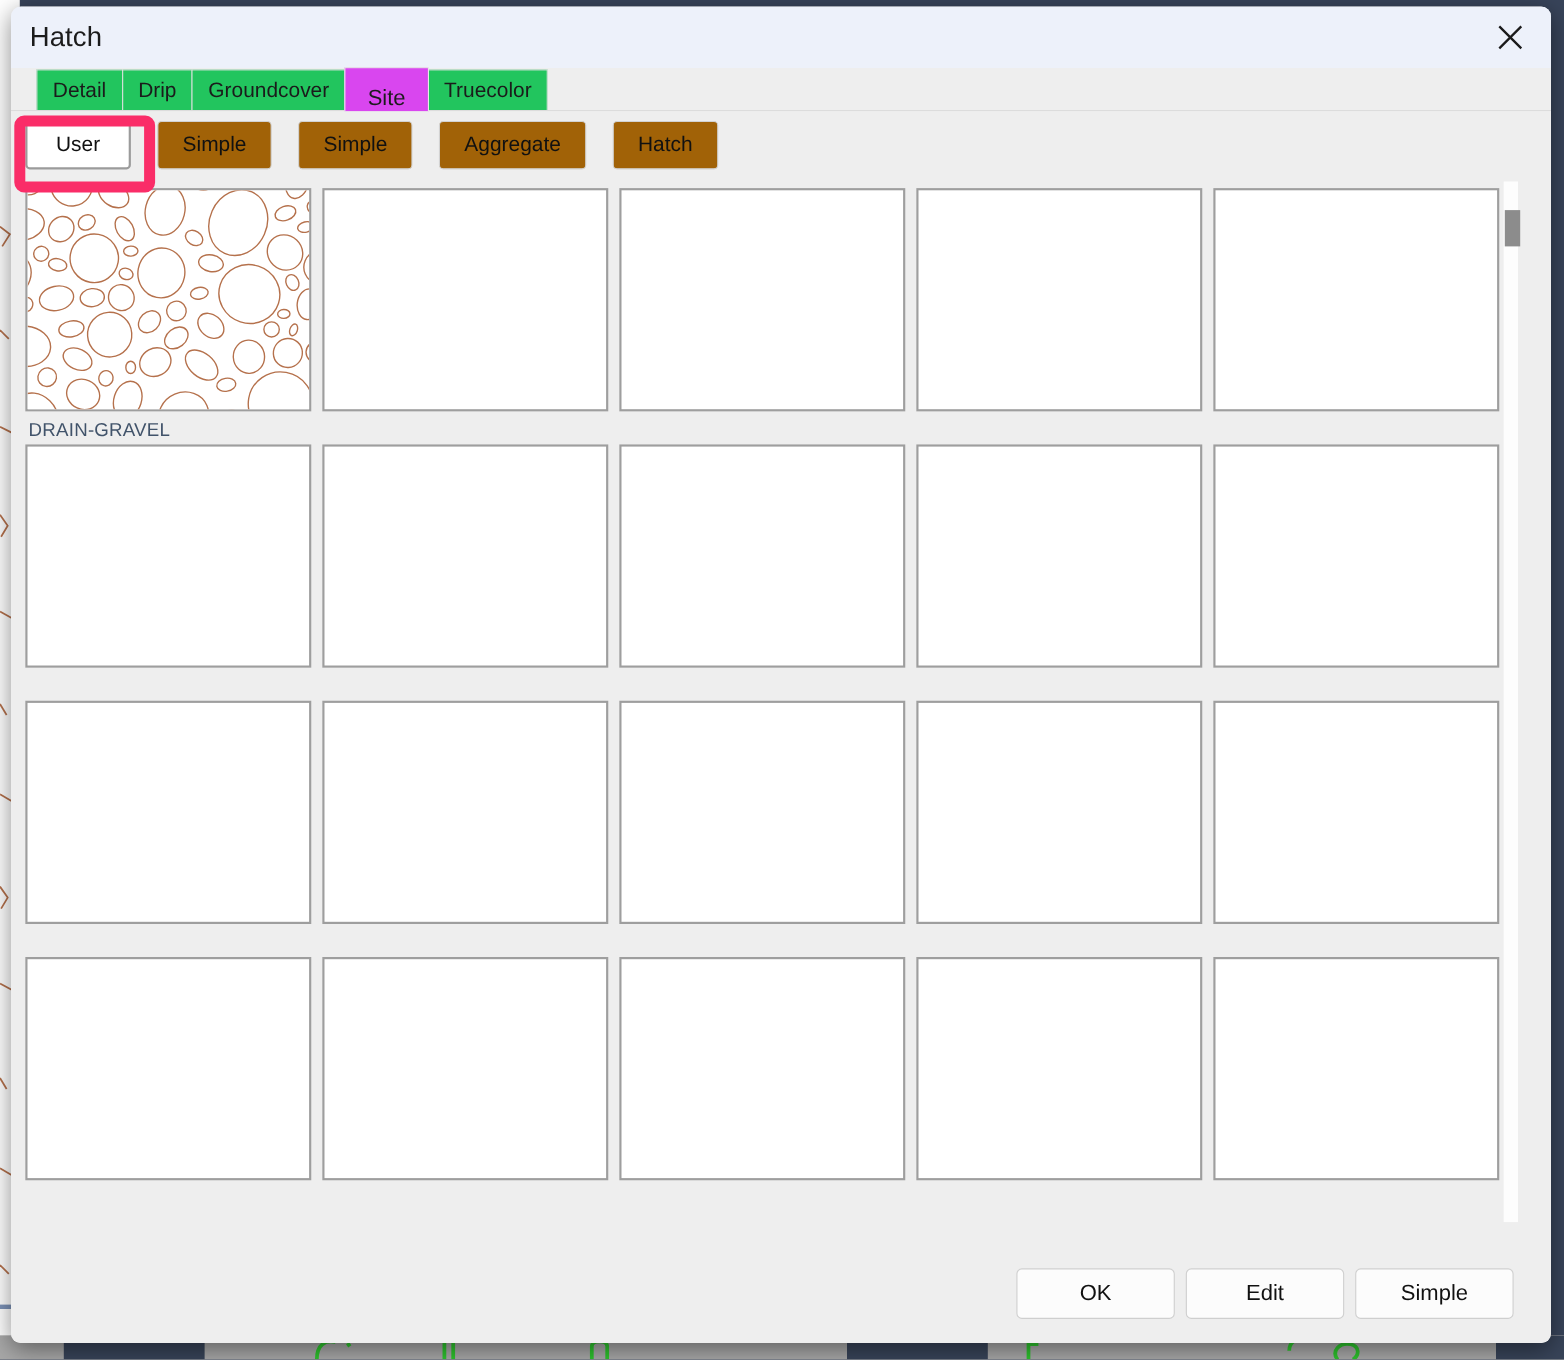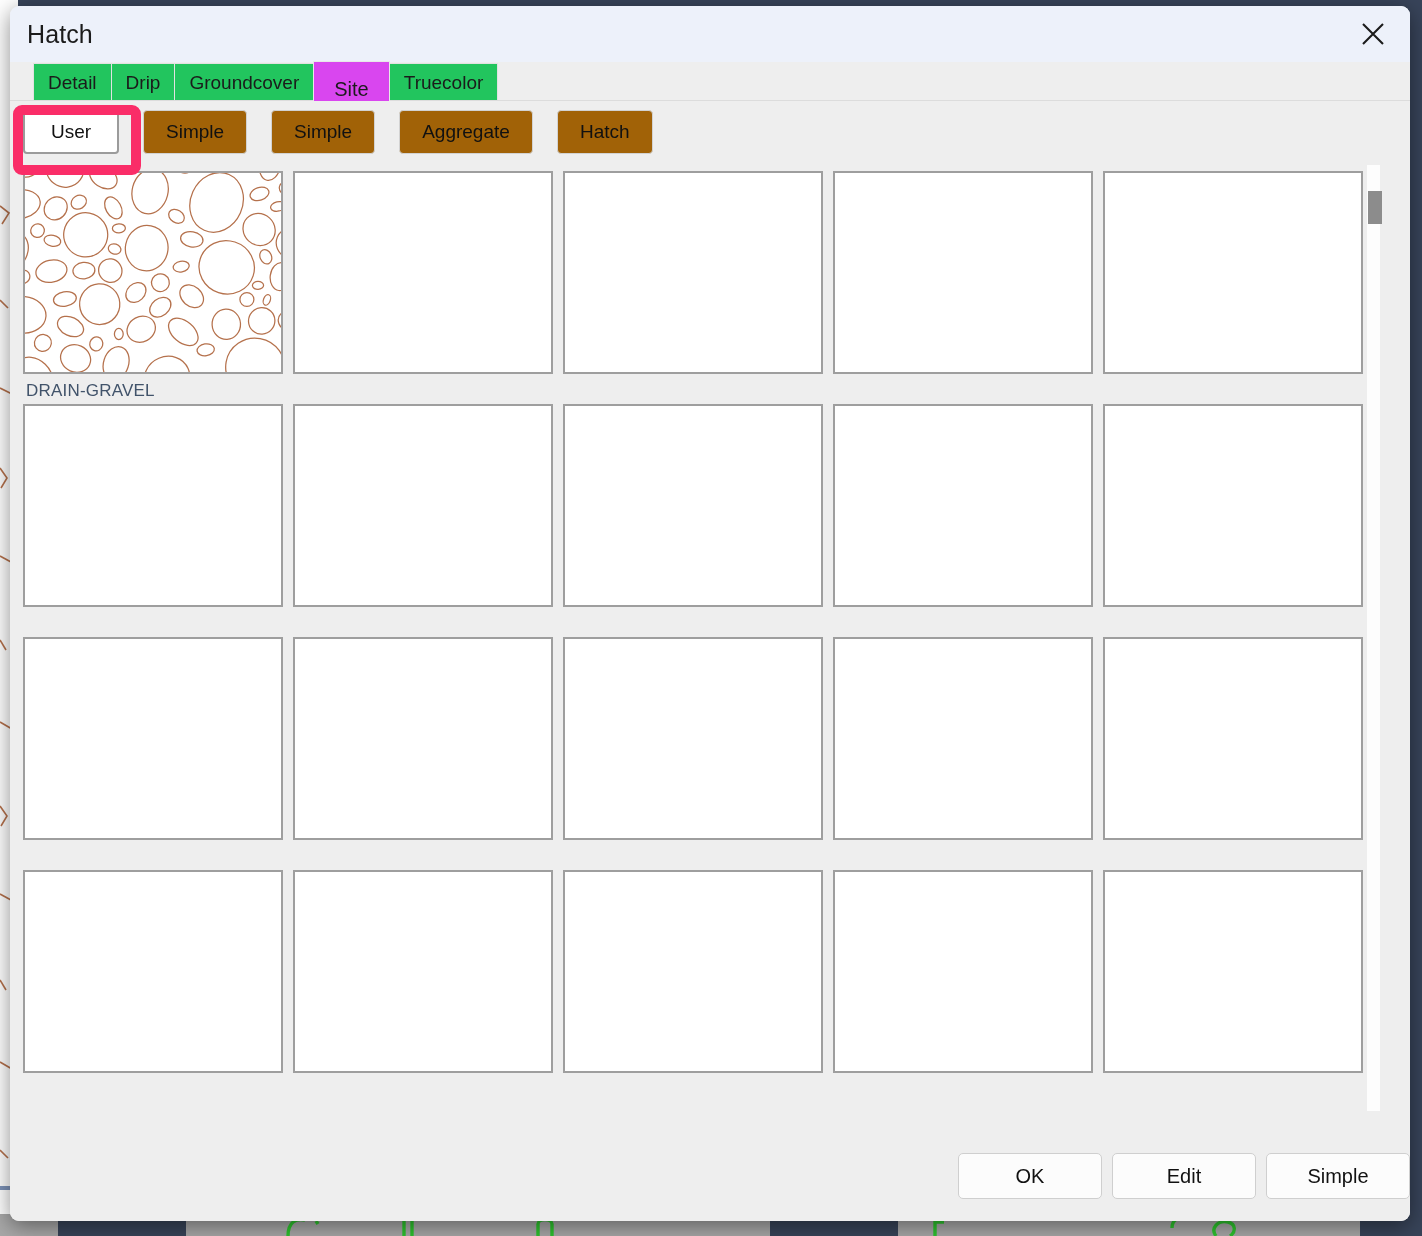--- a/index.html
+++ b/index.html
@@ -238,20 +238,21 @@
   }
 
   
   .footer {
     flex: 0 0 auto;
     height: 90px;
     background: #eeeeee;
     display: flex;
     align-items: center;
     justify-content: flex-end;
+    padding-right: 34px;
     box-sizing: border-box;
     gap: 0;
   }
   .fbtn {
     width: 144px;
     height: 46px;
     display: flex;
     align-items: center;
     justify-content: center;
     font-size: 20px;

